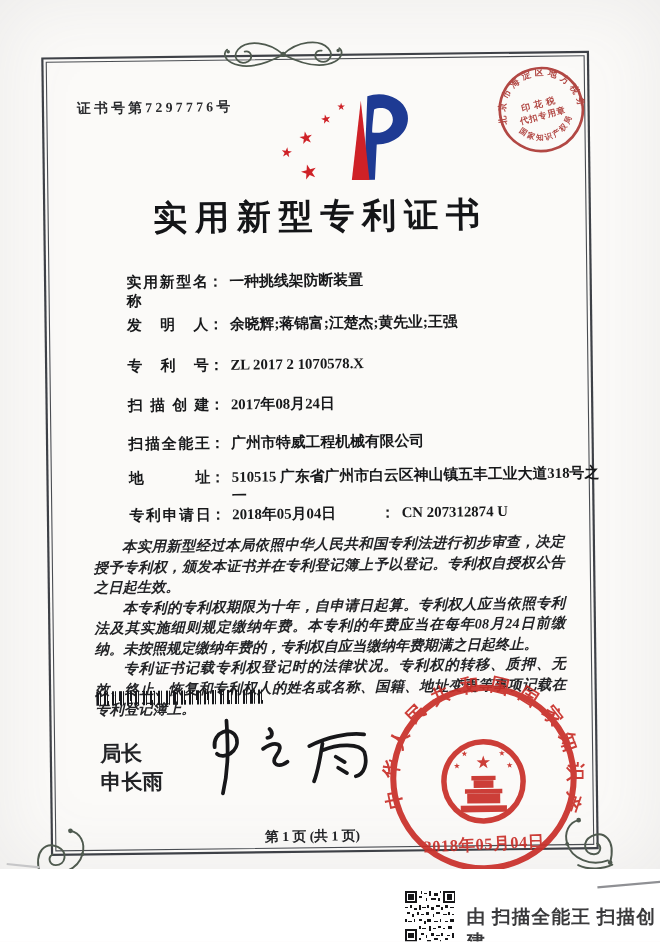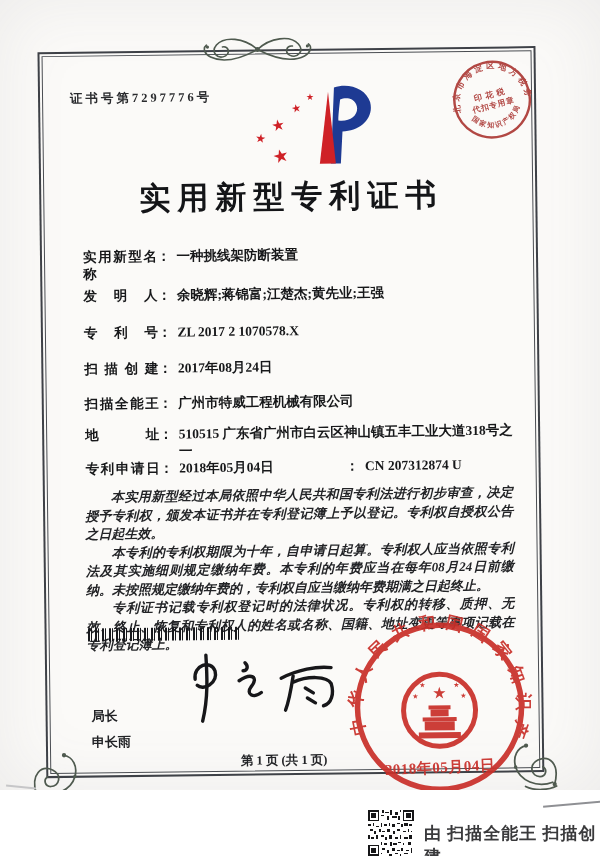--- a/index.html
+++ b/index.html
@@ -33,42 +33,42 @@
     position:absolute;left:0;right:12px;top:176px;text-align:center;
     font-size:31px;font-weight:bold;letter-spacing:7px;color:#141518;
   }
   .frow{
     position:absolute;left:85px;width:432px;
     display:flex;align-items:flex-start;
     font-size:13.5px;font-weight:bold;color:#17181a;line-height:17px;
   }
   .flabel{
     flex:none;width:74px;
-    text-align:justify;text-align-last:justify;text-justify:inter-character;
+    text-align:justify;text-align-last:justify;text-justify:inter-character;margin-left:32px;
   }
   .fcolon{flex:none;margin:0 6px 0 0;}
   .fvalue{flex:none;max-width:336px;}
   .grant-right{position:absolute;left:260px;top:0;display:flex;font-size:13.5px;font-weight:bold;}
   .legal{
     position:absolute;left:84px;top:486px;width:428px;
     font-size:13px;line-height:18.5px;font-style:italic;font-weight:600;
     color:#232427;text-align:justify;
   }
   .legal p{margin:0;text-indent:2em;}
   .barcode{
     position:absolute;left:85px;top:626px;width:152px;height:13px;
     background:repeating-linear-gradient(90deg,
       #17181c 0 2px,transparent 2px 3px,
       #17181c 3px 4px,transparent 4px 7px,
       #17181c 7px 9px,transparent 9px 10px,
       #17181c 10px 11px,transparent 11px 14px);
   }
   .signer{
-    position:absolute;left:88px;top:701px;
-    font-size:13px;font-weight:bold;line-height:26px;color:#222326;
+    position:absolute;left:88px;top:671px;
+    font-size:19px;font-weight:bold;line-height:26px;color:#222326;
   }
   .signature{position:absolute;left:178px;top:644px;width:168px;height:80px;}
   .gov-seal{position:absolute;left:349px;top:622px;width:174px;height:174px;opacity:.93;overflow:visible;}
   .page-number{
     position:absolute;left:170px;top:752px;width:220px;text-align:center;
     font-size:12.5px;font-weight:bold;color:#232427;
   }
   .tax-stamp{
     position:absolute;left:455px;top:61px;width:82px;height:82px;
     transform:rotate(-14deg);opacity:.88;

